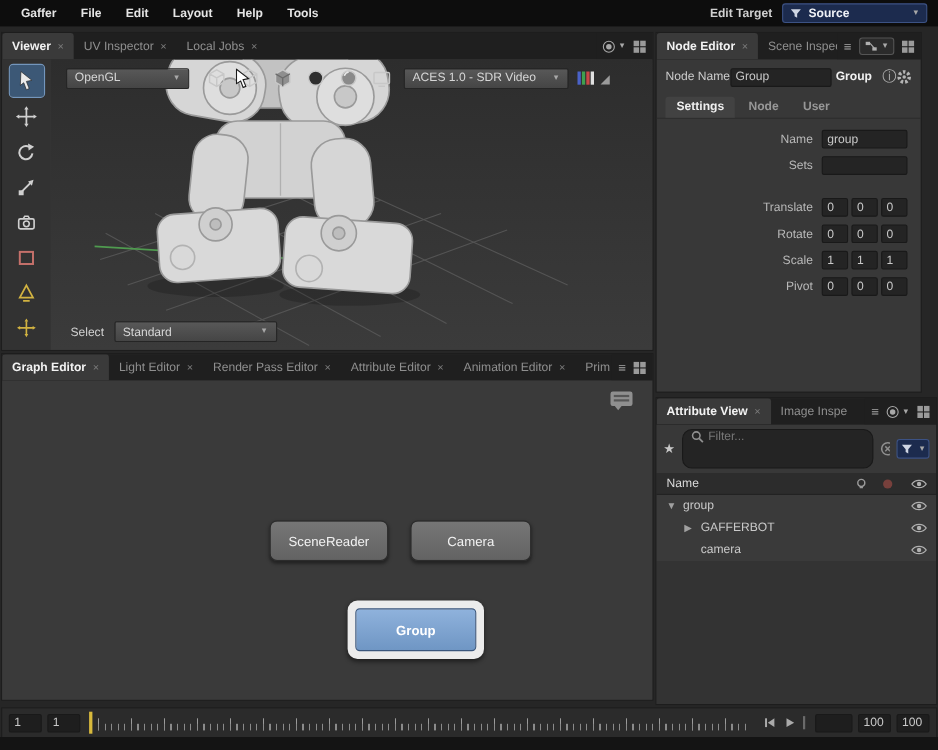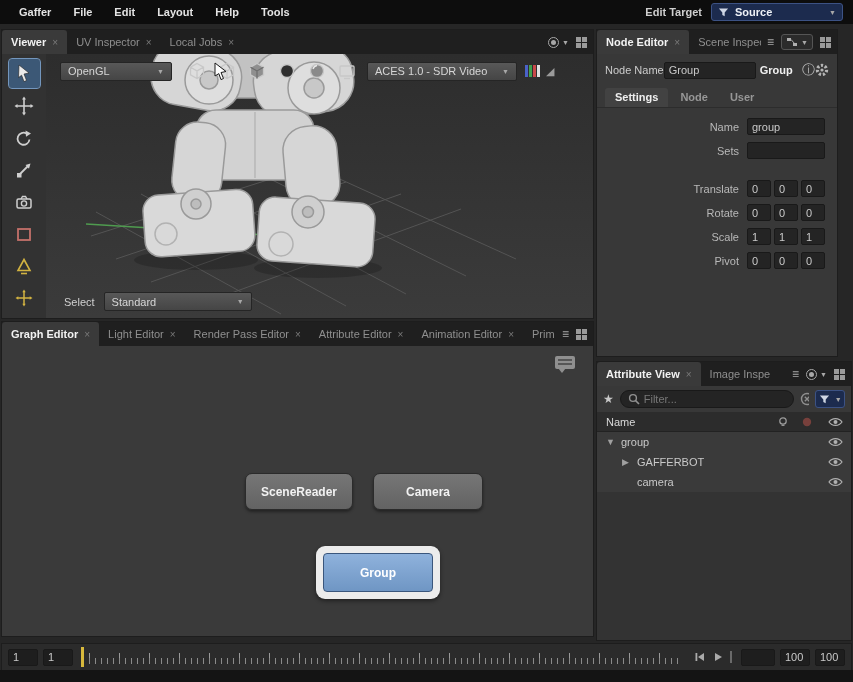--- a/index.html
+++ b/index.html
@@ -59,21 +59,21 @@
   .tri { color: #9a9a9a; font-size: 11px; margin-left: 6px; }
   .vp-bottom { position: absolute; left: 18px; bottom: 7px; display: flex; align-items: center; gap: 9px; z-index: 4; color: #d0d0d0; }
   .cursor-svg { position: absolute; z-index: 6; }
 
   
   .graph-panel { left: 2px; top: 322px; width: 591px; height: 314px; }
   .graph-body { position: relative; height: 290px; background: #3a3a3a; overflow: hidden; }
   .wires, .plugs { position: absolute; inset: 0; pointer-events: none; }
   .plugs { z-index: 4; }
   .gnode { position: absolute; background: linear-gradient(#767676, #636363); border: 1px solid #2b2b2b;
-    border-radius: 7px; color: #f2f2f2; font-weight: bold; font-size: 12px;
+    border-radius: 7px; color: #f2f2f2; font-weight: normal; font-size: 12px;
     display: flex; align-items: center; justify-content: center; box-shadow: 0 2px 3px rgba(0,0,0,.4); z-index: 2; }
   .gnode-outer { position: absolute; background: #ececec; border-radius: 9px; padding: 7px;
     box-shadow: 0 2px 4px rgba(0,0,0,.45); z-index: 2; }
   .gnode-inner { width: 110px; height: 39px; background: linear-gradient(#8fb2dc, #6f96c4);
     border: 1px solid #3a567c; border-radius: 4px; color: #ffffff; font-weight: bold; font-size: 12px;
     display: flex; align-items: center; justify-content: center; }
   .note { position: absolute; right: 18px; top: 10px; width: 20px; height: 13px; background: #8f8f8f; border-radius: 2px; z-index: 5; }
   .note::after { content:""; position: absolute; left: 3px; bottom: -8px; border: 4px solid transparent; border-top: 5px solid #8f8f8f; }
   .note i { position: absolute; left: 3px; right: 3px; height: 2px; background: #565656; }
   .note i:nth-child(1){ top: 3px; } .note i:nth-child(2){ top: 7px; }
@@ -95,22 +95,22 @@
   .single { width: 78px; }
   .triple { display: flex; gap: 3px; }
   .nfield { width: 24px; }
   .gap14 { height: 14px; }
 
   
   .hv-panel { left: 597px; top: 362px; width: 254px; height: 278px; }
   .hv-body { height: 254px; background: #343434; display: flex; flex-direction: column; }
   .hv-filter { display: flex; align-items: center; gap: 6px; padding: 4px 6px; background: #383838; }
   .star { color: #c8c8c8; font-size: 12px; }
-  .filter-box { flex: 1; height: 18px; background: #242424; border: 1px solid #191919; border-radius: 9px;
-    display: flex; align-items: center; gap: 4px; padding: 0 7px; }
+  .filter-box { flex: 1; height: 36px; background: #242424; border: 1px solid #191919; border-radius: 9px;
+    display: flex; align-items: flex-start; gap: 4px; padding: 0 7px; }
   .filter-box input { flex: 1; background: transparent; border: none; outline: none; color: #bcbcbc;
     font-family: "Liberation Sans", sans-serif; font-size: 11px; }
   .filter-box input::placeholder { color: #777777; }
   .hv-funnel-btn { width: 42px; height: 18px; background: #1c2b4e; border: 1px solid #3c5284; border-radius: 3px;
     display: flex; align-items: center; justify-content: center; gap: 5px; }
   .hv-header { display: flex; align-items: center; height: 20px; background: #2c2c2c; border-bottom: 1px solid #222222;
     color: #dadada; padding-left: 9px; }
   .hv-colname { flex: 1; }
   .hv-iconcol { width: 24px; display: flex; justify-content: center; }
   .hv-eyecol { width: 32px; display: flex; justify-content: center; }

